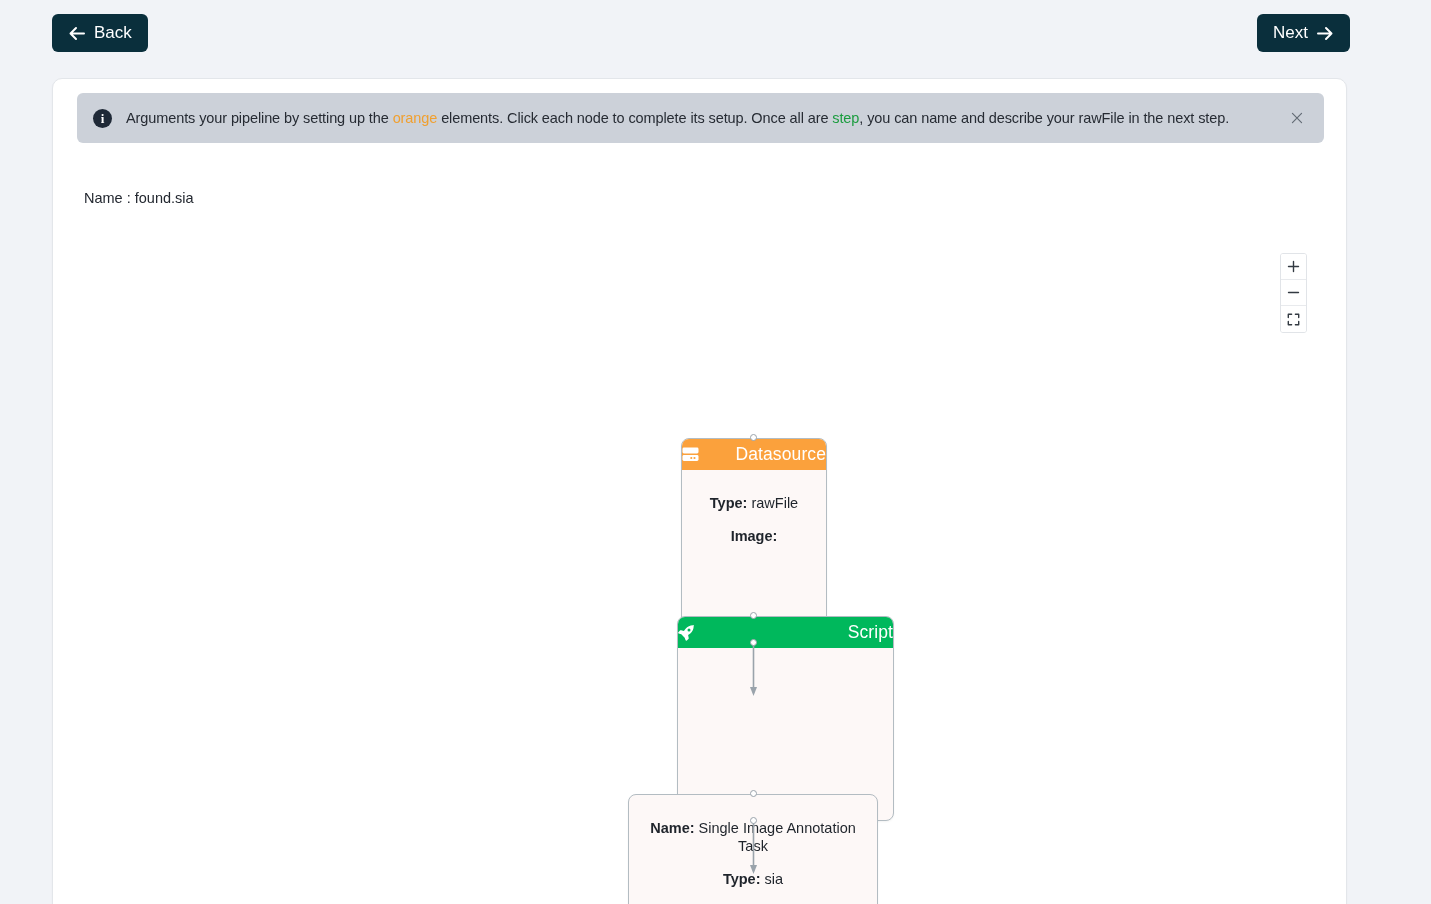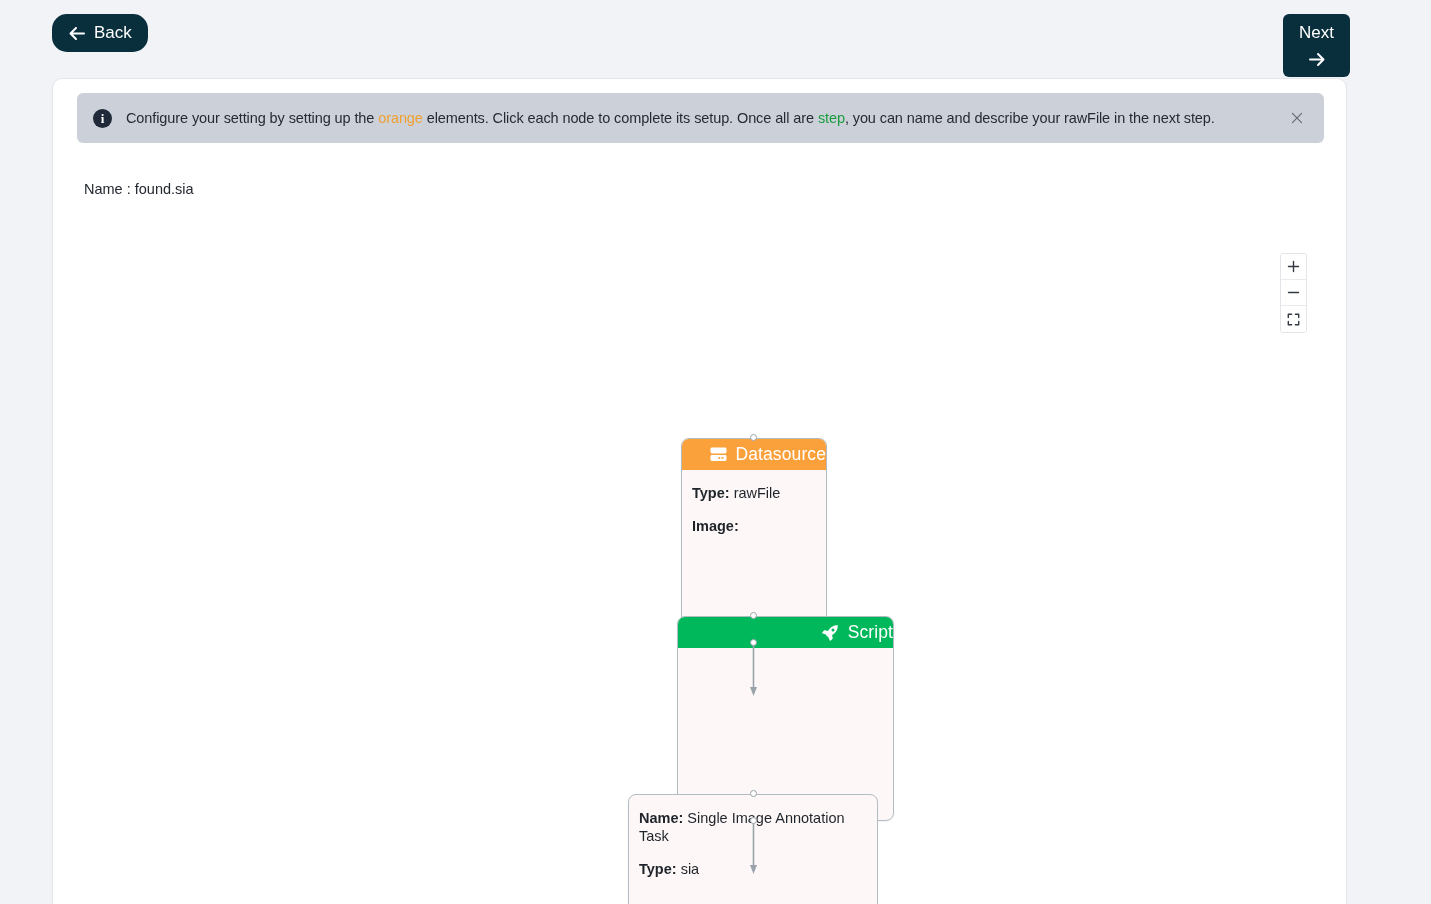--- a/index.html
+++ b/index.html
@@ -26,22 +26,22 @@
     background: #0a2f3c;
     color: #ffffff;
     border: none;
     border-radius: 6px;
     padding: 9px 16px;
     font-size: 17px;
     font-family: "Liberation Sans", sans-serif;
     cursor: pointer;
     line-height: 1.2;
   }
-  .nav-btn.back { left: 52px; border-radius: 15px; }
-  .nav-btn.next { right: 81px; flex-direction: column; }
+  .nav-btn.back { left: 52px; }
+  .nav-btn.next { right: 81px; }
   .arrow-ico { display: inline-block; width: 18px; height: 17px; }
   .arrow-ico svg { display: block; }
 
   
   .card {
     position: absolute;
     left: 52px; top: 78px;
     width: 1295px; height: 900px;
     background: #ffffff;
     border: 1px solid #e3e6ea;
@@ -94,21 +94,21 @@
 
   
   .canvas {
     position: absolute;
     left: 0; top: 78px;
     width: 1295px; height: 822px;
     background: #ffffff;
   }
   .pipeline-name {
     position: absolute;
-    left: 31px; top: 24px;
+    left: 31px; top: 33px;
     font-size: 14.5px;
     color: #232830;
   }
 
   
   .zoom-ctrl {
     position: absolute;
     right: 41px; top: 96px;
     width: 27px;
     background: #ffffff;
@@ -138,32 +138,32 @@
     background: #fdf8f7;
     border: 1px solid #b3bcc2;
     border-radius: 8px;
     overflow: hidden;
     box-shadow: 0 1px 2px rgba(0,0,0,0.05);
   }
   .node-header {
     height: 31px;
     display: flex;
     align-items: center;
-    justify-content: flex-end;
+    justify-content: space-between;
     gap: 9px;
     color: #ffffff;
     font-size: 17.5px;
     letter-spacing: 0.1px;
   }
   .node-header.orange { background: #fba13c; }
   .node-header.green  { background: #00b85c; }
   .node-header .hdr-ico { display: flex; align-items: center; }
   .node-body {
-    padding: 14px 10px 10px 10px;
-    text-align: left;
+    padding: 24px 10px 10px 10px;
+    text-align: center;
   }
   .node-row {
     font-size: 14.5px;
     color: #1f242b;
     margin-bottom: 15px;
     line-height: 1.25;
   }
   .node-row:last-child { margin-bottom: 0; }
   .node-row b { font-weight: bold; }
   .node-note {
@@ -210,21 +210,21 @@
       </svg>
     </span>
   </button>
 
 </div>
 
 <div class="card">
 
   <div class="banner">
     <span class="info-icon">i</span>
-    <span class="banner-text"><span>Configure your setting by setting up the </span><span class="hl-orange">orange</span><span> elements. Click each node to complete its setup. Once all are </span><span class="hl-green">step</span><span>, you can name and describe your rawFile in the next step.</span></span>
+    <span class="banner-text"><span>Arguments your pipeline by setting up the </span><span class="hl-orange">orange</span><span> elements. Click each node to complete its setup. Once all are </span><span class="hl-green">step</span><span>, you can name and describe your rawFile in the next step.</span></span>
     <button class="banner-close">
       <svg width="20" height="20" viewBox="0 0 20 20">
         <path d="M3.5 3.5L16.5 16.5M16.5 3.5L3.5 16.5" stroke="currentColor" stroke-width="1.7" fill="none" stroke-linecap="round"></path>
       </svg>
     </button>
   </div>
 
   <div class="canvas">
 
     <div class="pipeline-name">Name : found.sia</div>

